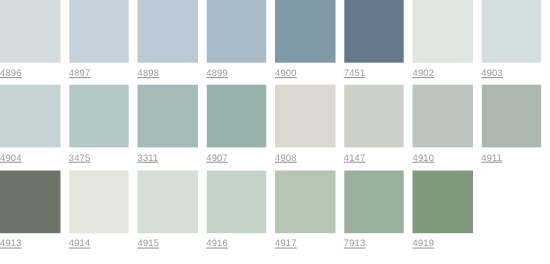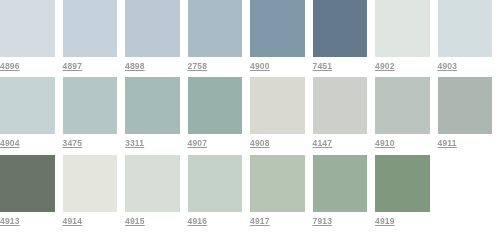--- a/index.html
+++ b/index.html
@@ -44,21 +44,20 @@
     display: block;
     margin-top: 4px;
     font-size: 8.5px;
     line-height: 11px;
     color: #9a9a9a;
     text-decoration: underline;
     letter-spacing: 0.2px;
     font-family: "Liberation Sans", sans-serif;
     cursor: pointer;
     white-space: nowrap;
-    font-weight: bold;
   }
 </style>
 </head>
 <body>
 
 <div id="palette-grid">
 
   <div class="swatch-row">
     <div class="swatch-cell">
       <span class="swatch-chip" style="background-color: rgb(212, 220, 225);"></span>
@@ -67,21 +66,21 @@
     <div class="swatch-cell">
       <span class="swatch-chip" style="background-color: rgb(198, 210, 219);"></span>
       <span class="swatch-label">4897</span>
     </div>
     <div class="swatch-cell">
       <span class="swatch-chip" style="background-color: rgb(186, 201, 212);"></span>
       <span class="swatch-label">4898</span>
     </div>
     <div class="swatch-cell">
       <span class="swatch-chip" style="background-color: rgb(170, 187, 200);"></span>
-      <span class="swatch-label">2758</span>
+      <span class="swatch-label">4899</span>
     </div>
     <div class="swatch-cell">
       <span class="swatch-chip" style="background-color: rgb(128, 153, 168);"></span>
       <span class="swatch-label">4900</span>
     </div>
     <div class="swatch-cell">
       <span class="swatch-chip" style="background-color: rgb(100, 122, 140);"></span>
       <span class="swatch-label">7451</span>
     </div>
     <div class="swatch-cell">

